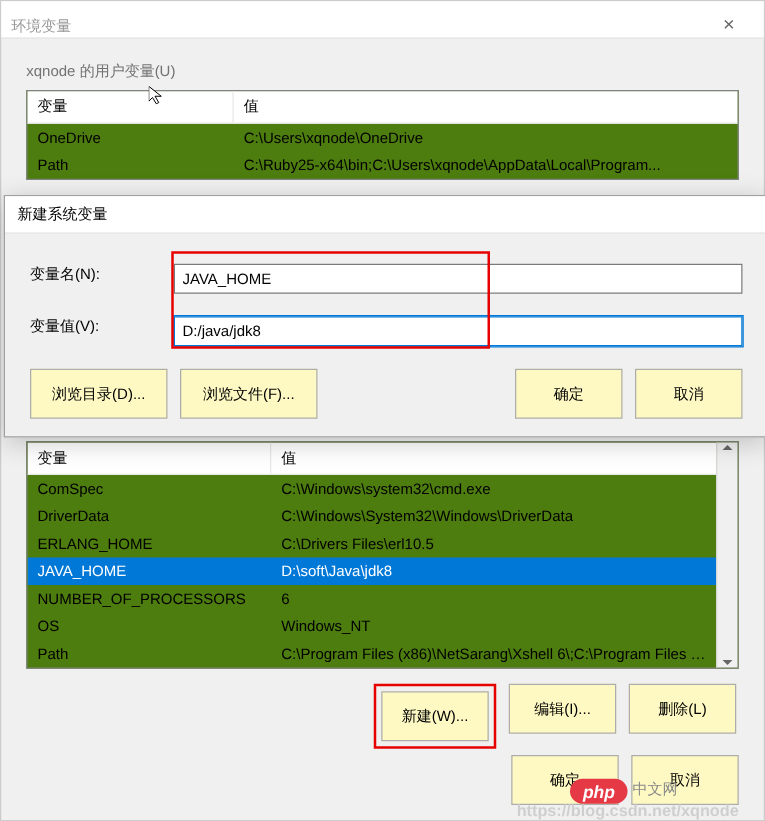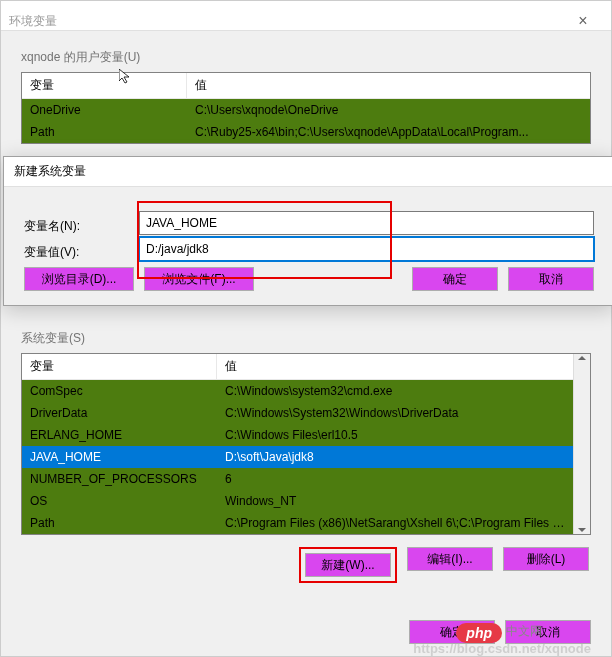--- a/index.html
+++ b/index.html
@@ -26,29 +26,29 @@
     
     .scroll-wrap { display: flex; }
     .scroll-content { flex: 1; overflow: hidden; }
     .scrollbar { width: 17px; background: #f0f0f0; border-left: 1px solid #ddd; display: flex; flex-direction: column; align-items: center; padding: 2px 0; }
     .scroll-arrow { width: 0; height: 0; border-left: 4px solid transparent; border-right: 4px solid transparent; }
     .scroll-up { border-bottom: 4px solid #666; }
     .scroll-down { border-top: 4px solid #666; margin-top: auto; }
     
     .btn-row { display: flex; gap: 8px; justify-content: flex-end; margin-top: 10px; padding-right: 2px; }
     .btn-row.center-btns { justify-content: center; gap: 10px; }
-    .btn { min-width: 86px; height: 24px; border: 1px solid #adadad; background: #d946ef; font-size: 12px; cursor: pointer; padding: 0 8px; }
+    .btn { min-width: 86px; height: 40px; border: 1px solid #adadad; background: #fef9c3; font-size: 12px; cursor: pointer; padding: 0 8px; }
     
     .redbox { border: 2px solid #e60000; }
     
     
     .modal-dialog { position: absolute; top: 156px; left: 3px; right: -3px; background: #f0f0f0; border: 1px solid #a0a0a0; box-shadow: 0 4px 20px rgba(0,0,0,0.2); z-index: 10; }
     .modal-title { padding: 6px 10px; font-size: 12px; background: #fff; border-bottom: 1px solid #e0e0e0; }
     .modal-body { padding: 24px 20px 14px 20px; position: relative; }
-    .form-row { display: flex; align-items: flex-end; margin-bottom: 2px; }
+    .form-row { display: flex; align-items: flex-start; margin-bottom: 18px; }
     .form-label { width: 115px; font-size: 12px; }
     .form-input { flex: 1; height: 24px; border: 1px solid #7a7a7a; padding: 0 6px; font-size: 12px; background: #fff; }
     .form-input.focus { border: 1px solid #0078d7; outline: 1px solid #0078d7; }
     .modal-redbox { position: absolute; border: 2px solid #e60000; left: 133px; top: 14px; width: 255px; height: 78px; pointer-events: none; }
     .modal-btn-row { display: flex; gap: 10px; margin-top: 6px; }
     .modal-btn-left { display: flex; gap: 10px; }
     .modal-btn-right { display: flex; gap: 10px; margin-left: auto; }
     
     .sys-section { margin-top: 186px; }
     
@@ -110,21 +110,21 @@
                 <div class="table-row">
                   <div class="td" style="width:195px">ComSpec</div>
                   <div class="td td-value">C:\Windows\system32\cmd.exe</div>
                 </div>
                 <div class="table-row">
                   <div class="td" style="width:195px">DriverData</div>
                   <div class="td td-value">C:\Windows\System32\Windows\DriverData</div>
                 </div>
                 <div class="table-row">
                   <div class="td" style="width:195px">ERLANG_HOME</div>
-                  <div class="td td-value">C:\Windows Files\erl10.5</div>
+                  <div class="td td-value">C:\Drivers Files\erl10.5</div>
                 </div>
                 <div class="table-row sel">
                   <div class="td" style="width:195px">JAVA_HOME</div>
                   <div class="td td-value">D:\soft\Java\jdk8</div>
                 </div>
                 <div class="table-row">
                   <div class="td" style="width:195px">NUMBER_OF_PROCESSORS</div>
                   <div class="td td-value">6</div>
                 </div>
                 <div class="table-row">

